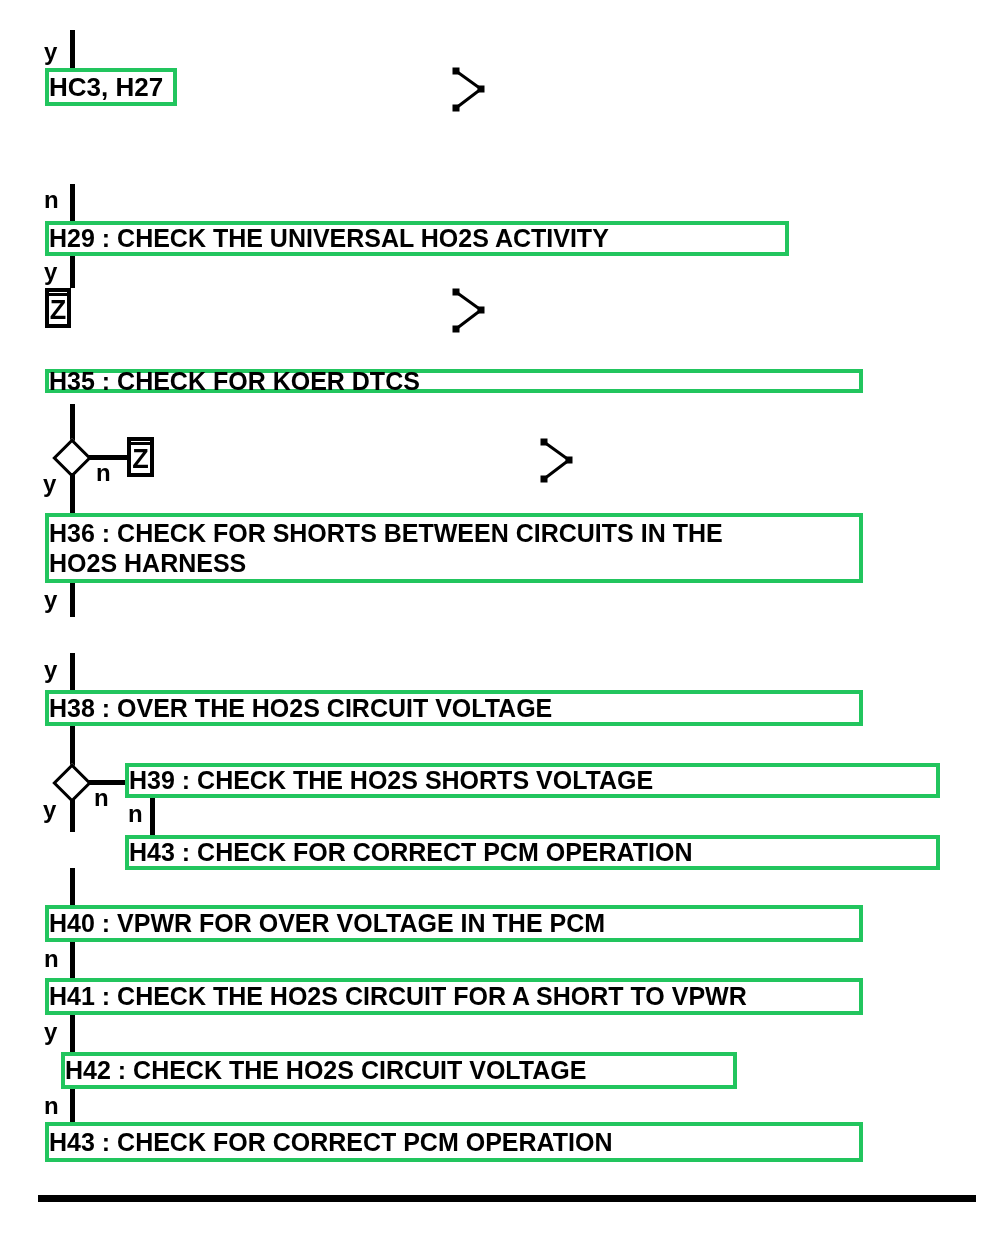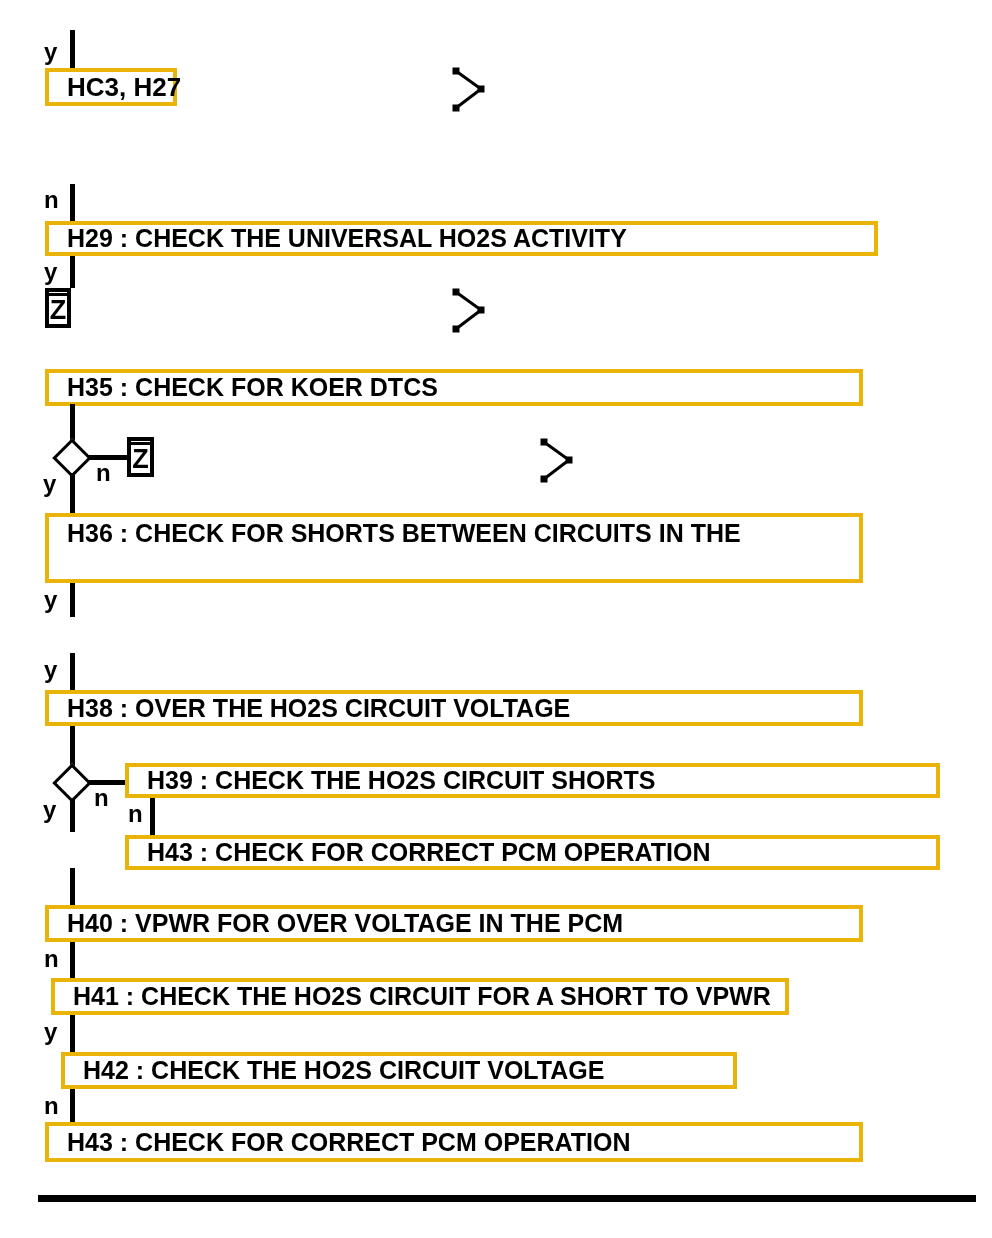--- a/index.html
+++ b/index.html
@@ -2,22 +2,22 @@
 <html><head>
 <meta charset="utf-8">
 <style>
   html,body { margin:0; padding:0; background:#ffffff; }
   #canvas {
     position:relative; width:992px; height:1238px; background:#ffffff;
     font-family:"Liberation Sans", sans-serif; color:#000; overflow:hidden;
   }
   .box {
     position:absolute; box-sizing:border-box; background:#fff;
-    border:4px solid #eab308; display:flex; align-items:center;
-    padding-left:18px; font-weight:bold; font-size:25px; white-space:nowrap;
+    border:4px solid #22c55e; display:flex; align-items:center;
+    padding-left:0; font-weight:bold; font-size:25px; white-space:nowrap;
   }
   .box.entry { font-size:26px; }
   .box.multiline { display:block; white-space:normal; padding-top:1px; }
   .box.multiline span { display:block; line-height:30px; }
   .vline, .hline, .rule { position:absolute; background:#000; }
   .blabel {
     position:absolute; font-weight:bold; font-size:24px; line-height:24px;
   }
   .diamond {
     position:absolute; width:22px; height:22px; box-sizing:content-box;
@@ -46,38 +46,38 @@
   <svg class="chev" style="left:450px;top:64px" width="38" height="52" viewBox="0 0 38 52">
     <polyline points="6,7 31,25 6,44" fill="none" stroke="#000" stroke-width="3"></polyline>
     <rect x="2.5" y="3.5" width="7" height="7" fill="#000"></rect>
     <rect x="27.5" y="21.5" width="7" height="7" fill="#000"></rect>
     <rect x="2.5" y="40.5" width="7" height="7" fill="#000"></rect>
   </svg>
 
   <span class="blabel" style="left:44px;top:188px">n</span>
   <div class="vline" style="left:70px;top:184px;width:5px;height:37px"></div>
 
-  <div class="box" style="left:45px;top:221px;width:833px;height:35px">
+  <div class="box" style="left:45px;top:221px;width:744px;height:35px">
     <span>H29 : CHECK THE UNIVERSAL HO2S ACTIVITY</span>
   </div>
   <span class="blabel" style="left:44px;top:260px">y</span>
   <div class="vline" style="left:70px;top:256px;width:5px;height:32px"></div>
 
   <div class="zbox" style="left:45px;top:288px;width:26px;height:40px">
     <span>Z</span>
   </div>
 
   <svg class="chev" style="left:450px;top:285px" width="38" height="52" viewBox="0 0 38 52">
     <polyline points="6,7 31,25 6,44" fill="none" stroke="#000" stroke-width="3"></polyline>
     <rect x="2.5" y="3.5" width="7" height="7" fill="#000"></rect>
     <rect x="27.5" y="21.5" width="7" height="7" fill="#000"></rect>
     <rect x="2.5" y="40.5" width="7" height="7" fill="#000"></rect>
   </svg>
 
-  <div class="box" style="left:45px;top:369px;width:818px;height:37px">
+  <div class="box" style="left:45px;top:369px;width:818px;height:24px">
     <span>H35 : CHECK FOR KOER DTCS</span>
   </div>
 
   <div class="vline" style="left:70px;top:404px;width:5px;height:40px"></div>
   <div class="diamond" style="left:58px;top:444px"></div>
   <div class="hline" style="left:89px;top:455px;width:38px;height:5px"></div>
   <span class="blabel" style="left:96px;top:461px">n</span>
   <span class="blabel" style="left:43px;top:472px">y</span>
 
   <div class="zbox" style="left:127px;top:437px;width:27px;height:40px">
@@ -88,57 +88,58 @@
     <polyline points="6,7 31,25 6,44" fill="none" stroke="#000" stroke-width="3"></polyline>
     <rect x="2.5" y="3.5" width="7" height="7" fill="#000"></rect>
     <rect x="27.5" y="21.5" width="7" height="7" fill="#000"></rect>
     <rect x="2.5" y="40.5" width="7" height="7" fill="#000"></rect>
   </svg>
 
   <div class="vline" style="left:70px;top:473px;width:5px;height:40px"></div>
 
   <div class="box multiline" style="left:45px;top:513px;width:818px;height:70px">
     <span>H36 : CHECK FOR SHORTS BETWEEN CIRCUITS IN THE</span>
+    <span>HO2S HARNESS</span>
   </div>
   <span class="blabel" style="left:44px;top:588px">y</span>
   <div class="vline" style="left:70px;top:583px;width:5px;height:34px"></div>
 
   <span class="blabel" style="left:44px;top:658px">y</span>
   <div class="vline" style="left:70px;top:653px;width:5px;height:37px"></div>
 
   <div class="box" style="left:45px;top:690px;width:818px;height:36px">
     <span>H38 : OVER THE HO2S CIRCUIT VOLTAGE</span>
   </div>
 
   <div class="vline" style="left:70px;top:726px;width:5px;height:43px"></div>
   <div class="diamond" style="left:58px;top:769px"></div>
   <div class="hline" style="left:89px;top:780px;width:36px;height:5px"></div>
   <span class="blabel" style="left:94px;top:786px">n</span>
   <span class="blabel" style="left:43px;top:798px">y</span>
 
   <div class="box" style="left:125px;top:763px;width:815px;height:35px">
-    <span>H39 : CHECK THE HO2S CIRCUIT SHORTS</span>
+    <span>H39 : CHECK THE HO2S SHORTS VOLTAGE</span>
   </div>
   <span class="blabel" style="left:128px;top:802px">n</span>
   <div class="vline" style="left:150px;top:798px;width:5px;height:37px"></div>
 
   <div class="box" style="left:125px;top:835px;width:815px;height:35px">
     <span>H43 : CHECK FOR CORRECT PCM OPERATION</span>
   </div>
 
   <div class="vline" style="left:70px;top:799px;width:5px;height:33px"></div>
   <div class="vline" style="left:70px;top:868px;width:5px;height:37px"></div>
 
   <div class="box" style="left:45px;top:905px;width:818px;height:37px">
     <span>H40 : VPWR FOR OVER VOLTAGE IN THE PCM</span>
   </div>
   <span class="blabel" style="left:44px;top:947px">n</span>
   <div class="vline" style="left:70px;top:942px;width:5px;height:36px"></div>
 
-  <div class="box" style="left:51px;top:978px;width:738px;height:37px">
+  <div class="box" style="left:45px;top:978px;width:818px;height:37px">
     <span>H41 : CHECK THE HO2S CIRCUIT FOR A SHORT TO VPWR</span>
   </div>
   <span class="blabel" style="left:44px;top:1020px">y</span>
   <div class="vline" style="left:70px;top:1015px;width:5px;height:37px"></div>
 
   <div class="box" style="left:61px;top:1052px;width:676px;height:37px">
     <span>H42 : CHECK THE HO2S CIRCUIT VOLTAGE</span>
   </div>
   <span class="blabel" style="left:44px;top:1094px">n</span>
   <div class="vline" style="left:70px;top:1089px;width:5px;height:33px"></div>

